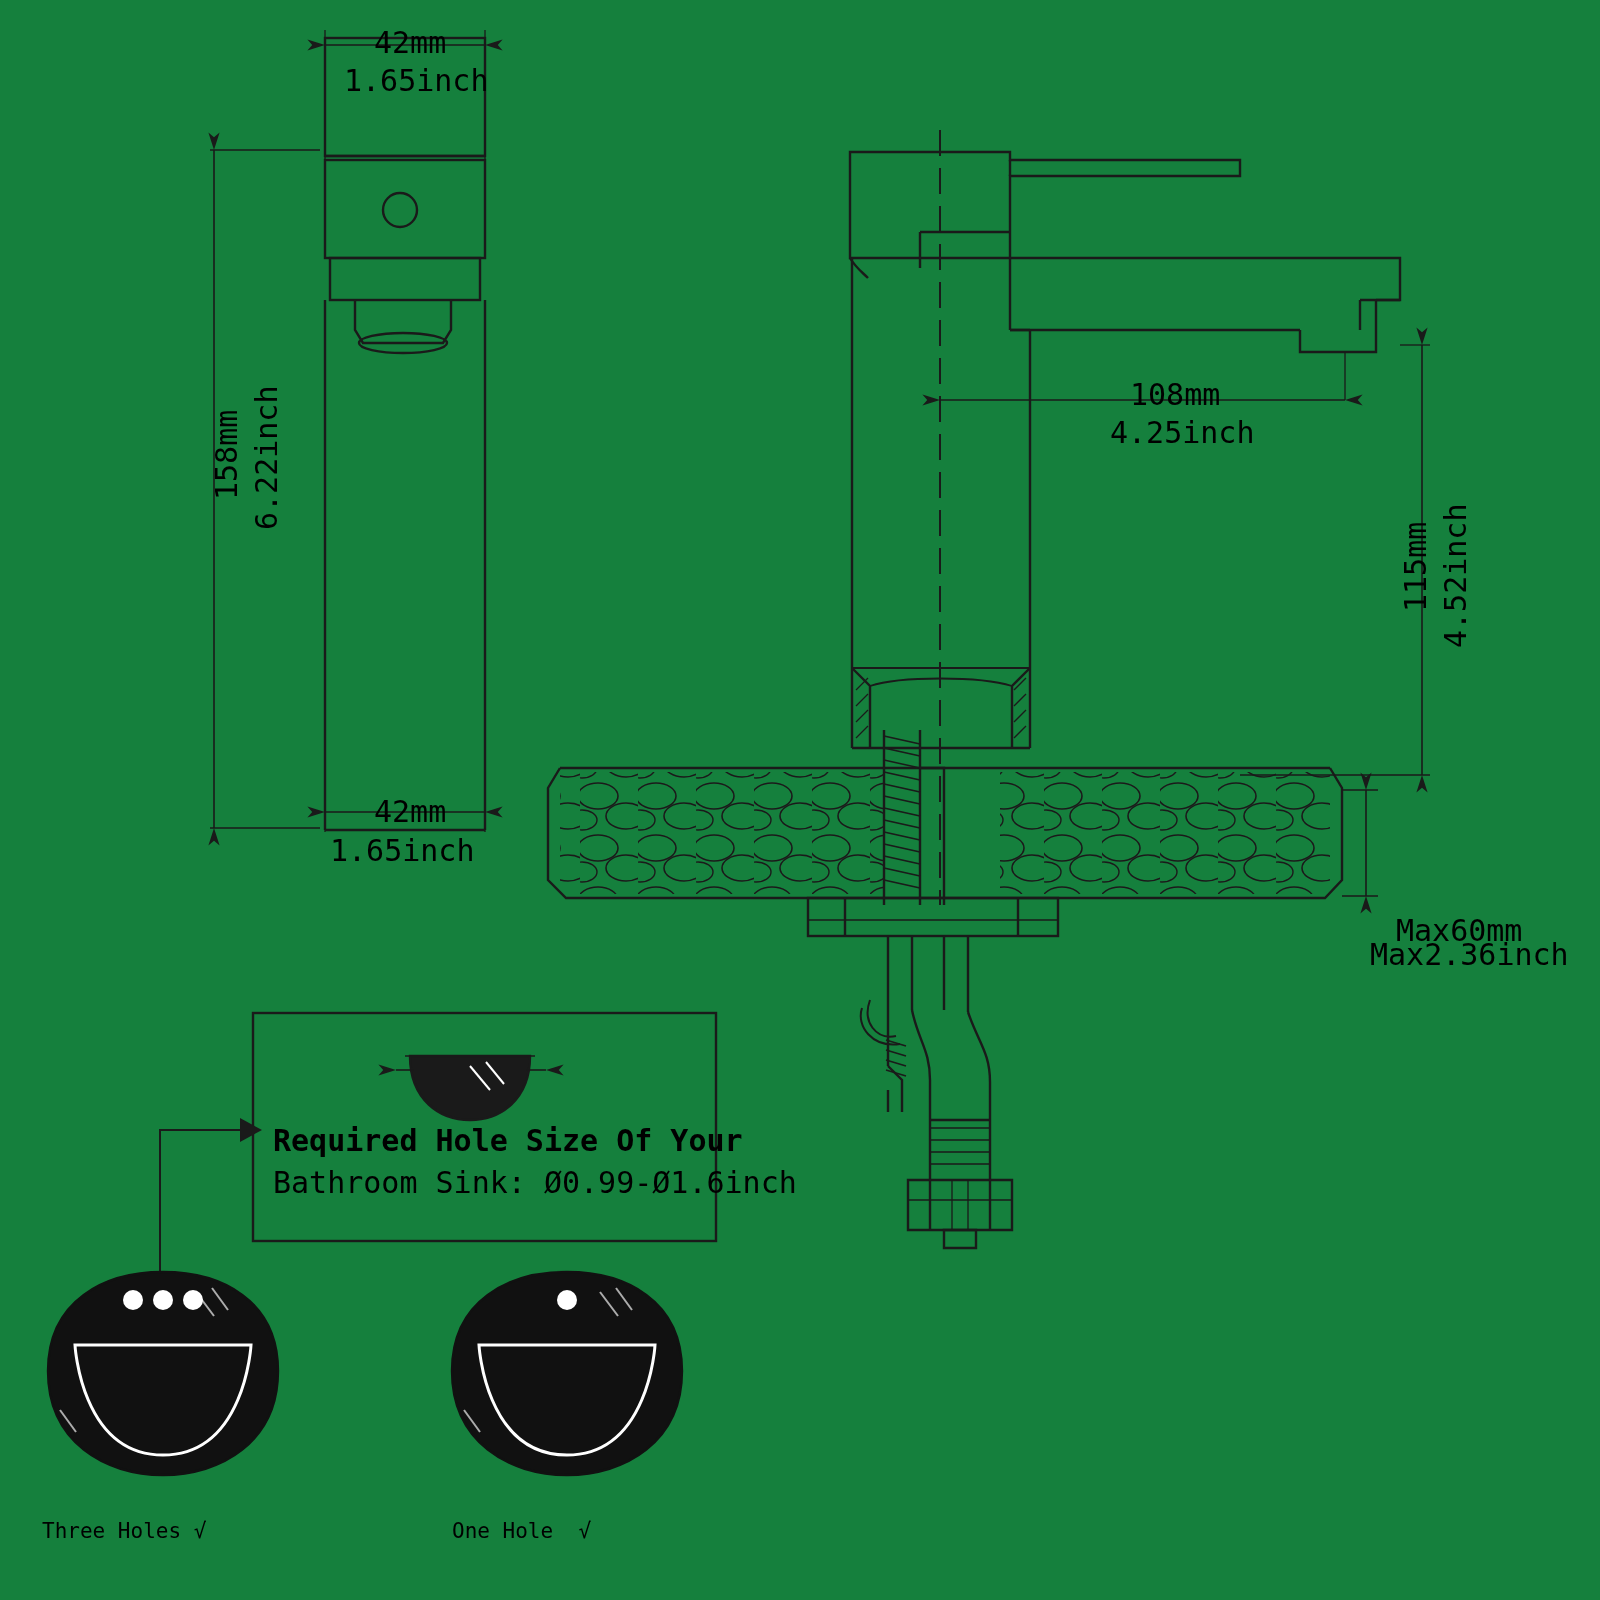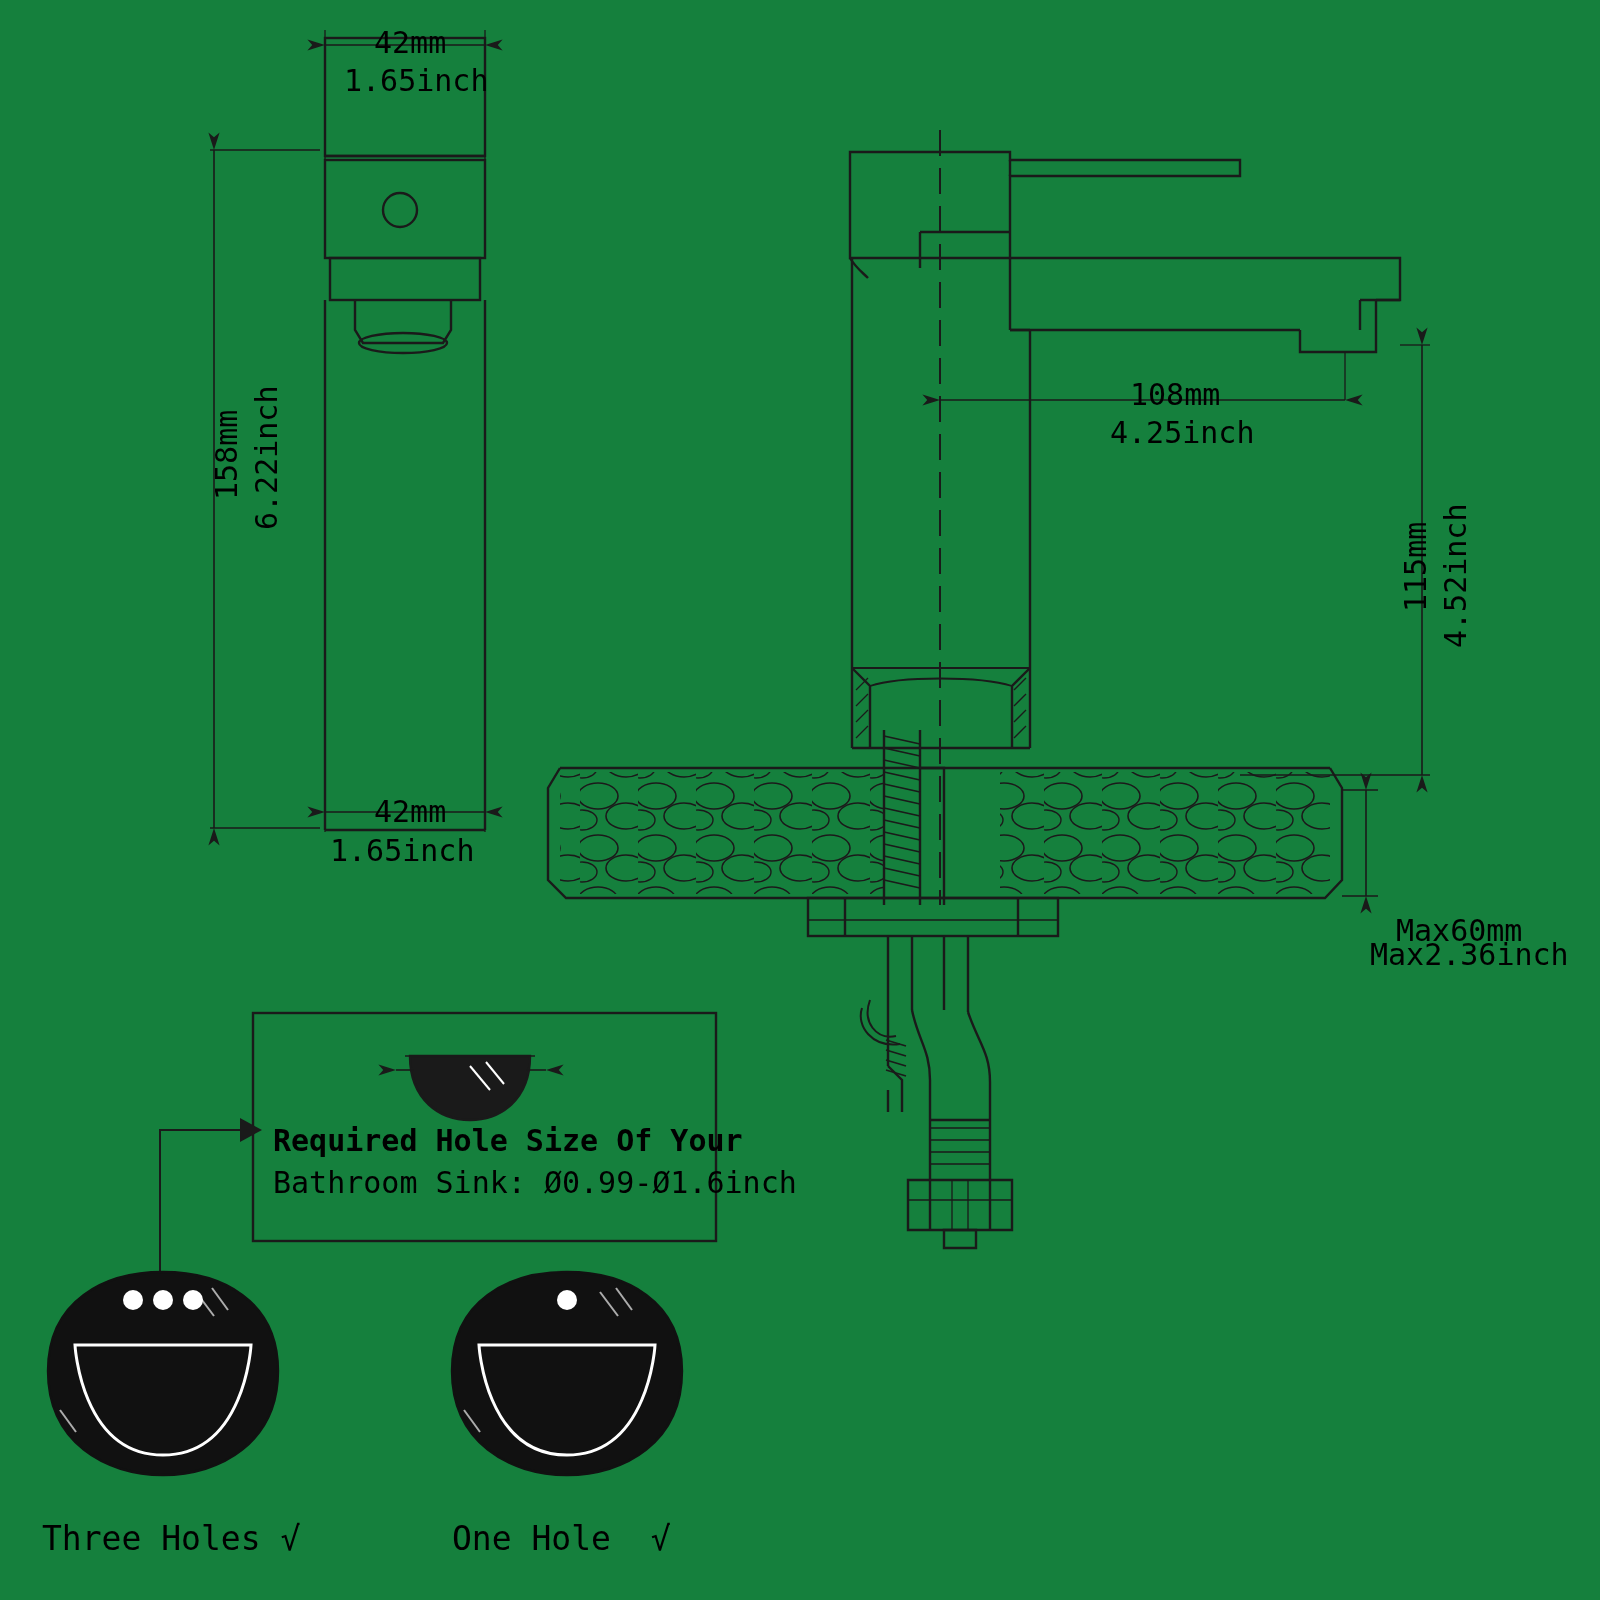--- a/index.html
+++ b/index.html
@@ -28,21 +28,21 @@
     font-family: "DejaVu Sans Mono", monospace;
     color: #000;
     white-space: pre;
     line-height: 1.25;
   }
   .lbl.rot {
     transform-origin: 0 0;
     transform: rotate(-90deg);
   }
   .t30 { font-size: 30px; }
-  .t34 { font-size: 33px; }
+  .t34 { font-size: 21px; }
 </style>
 </head>
 <body>
 
 <div id="page">
 
   <svg class="layer" viewBox="0 0 1600 1600">
     <defs>
       <marker id="arrL" markerWidth="12" markerHeight="10" refX="11" refY="5" orient="auto">
         <path d="M11,5 L0,1.5 L3,5 L0,8.5 Z" fill="#1a1a1a"></path>

